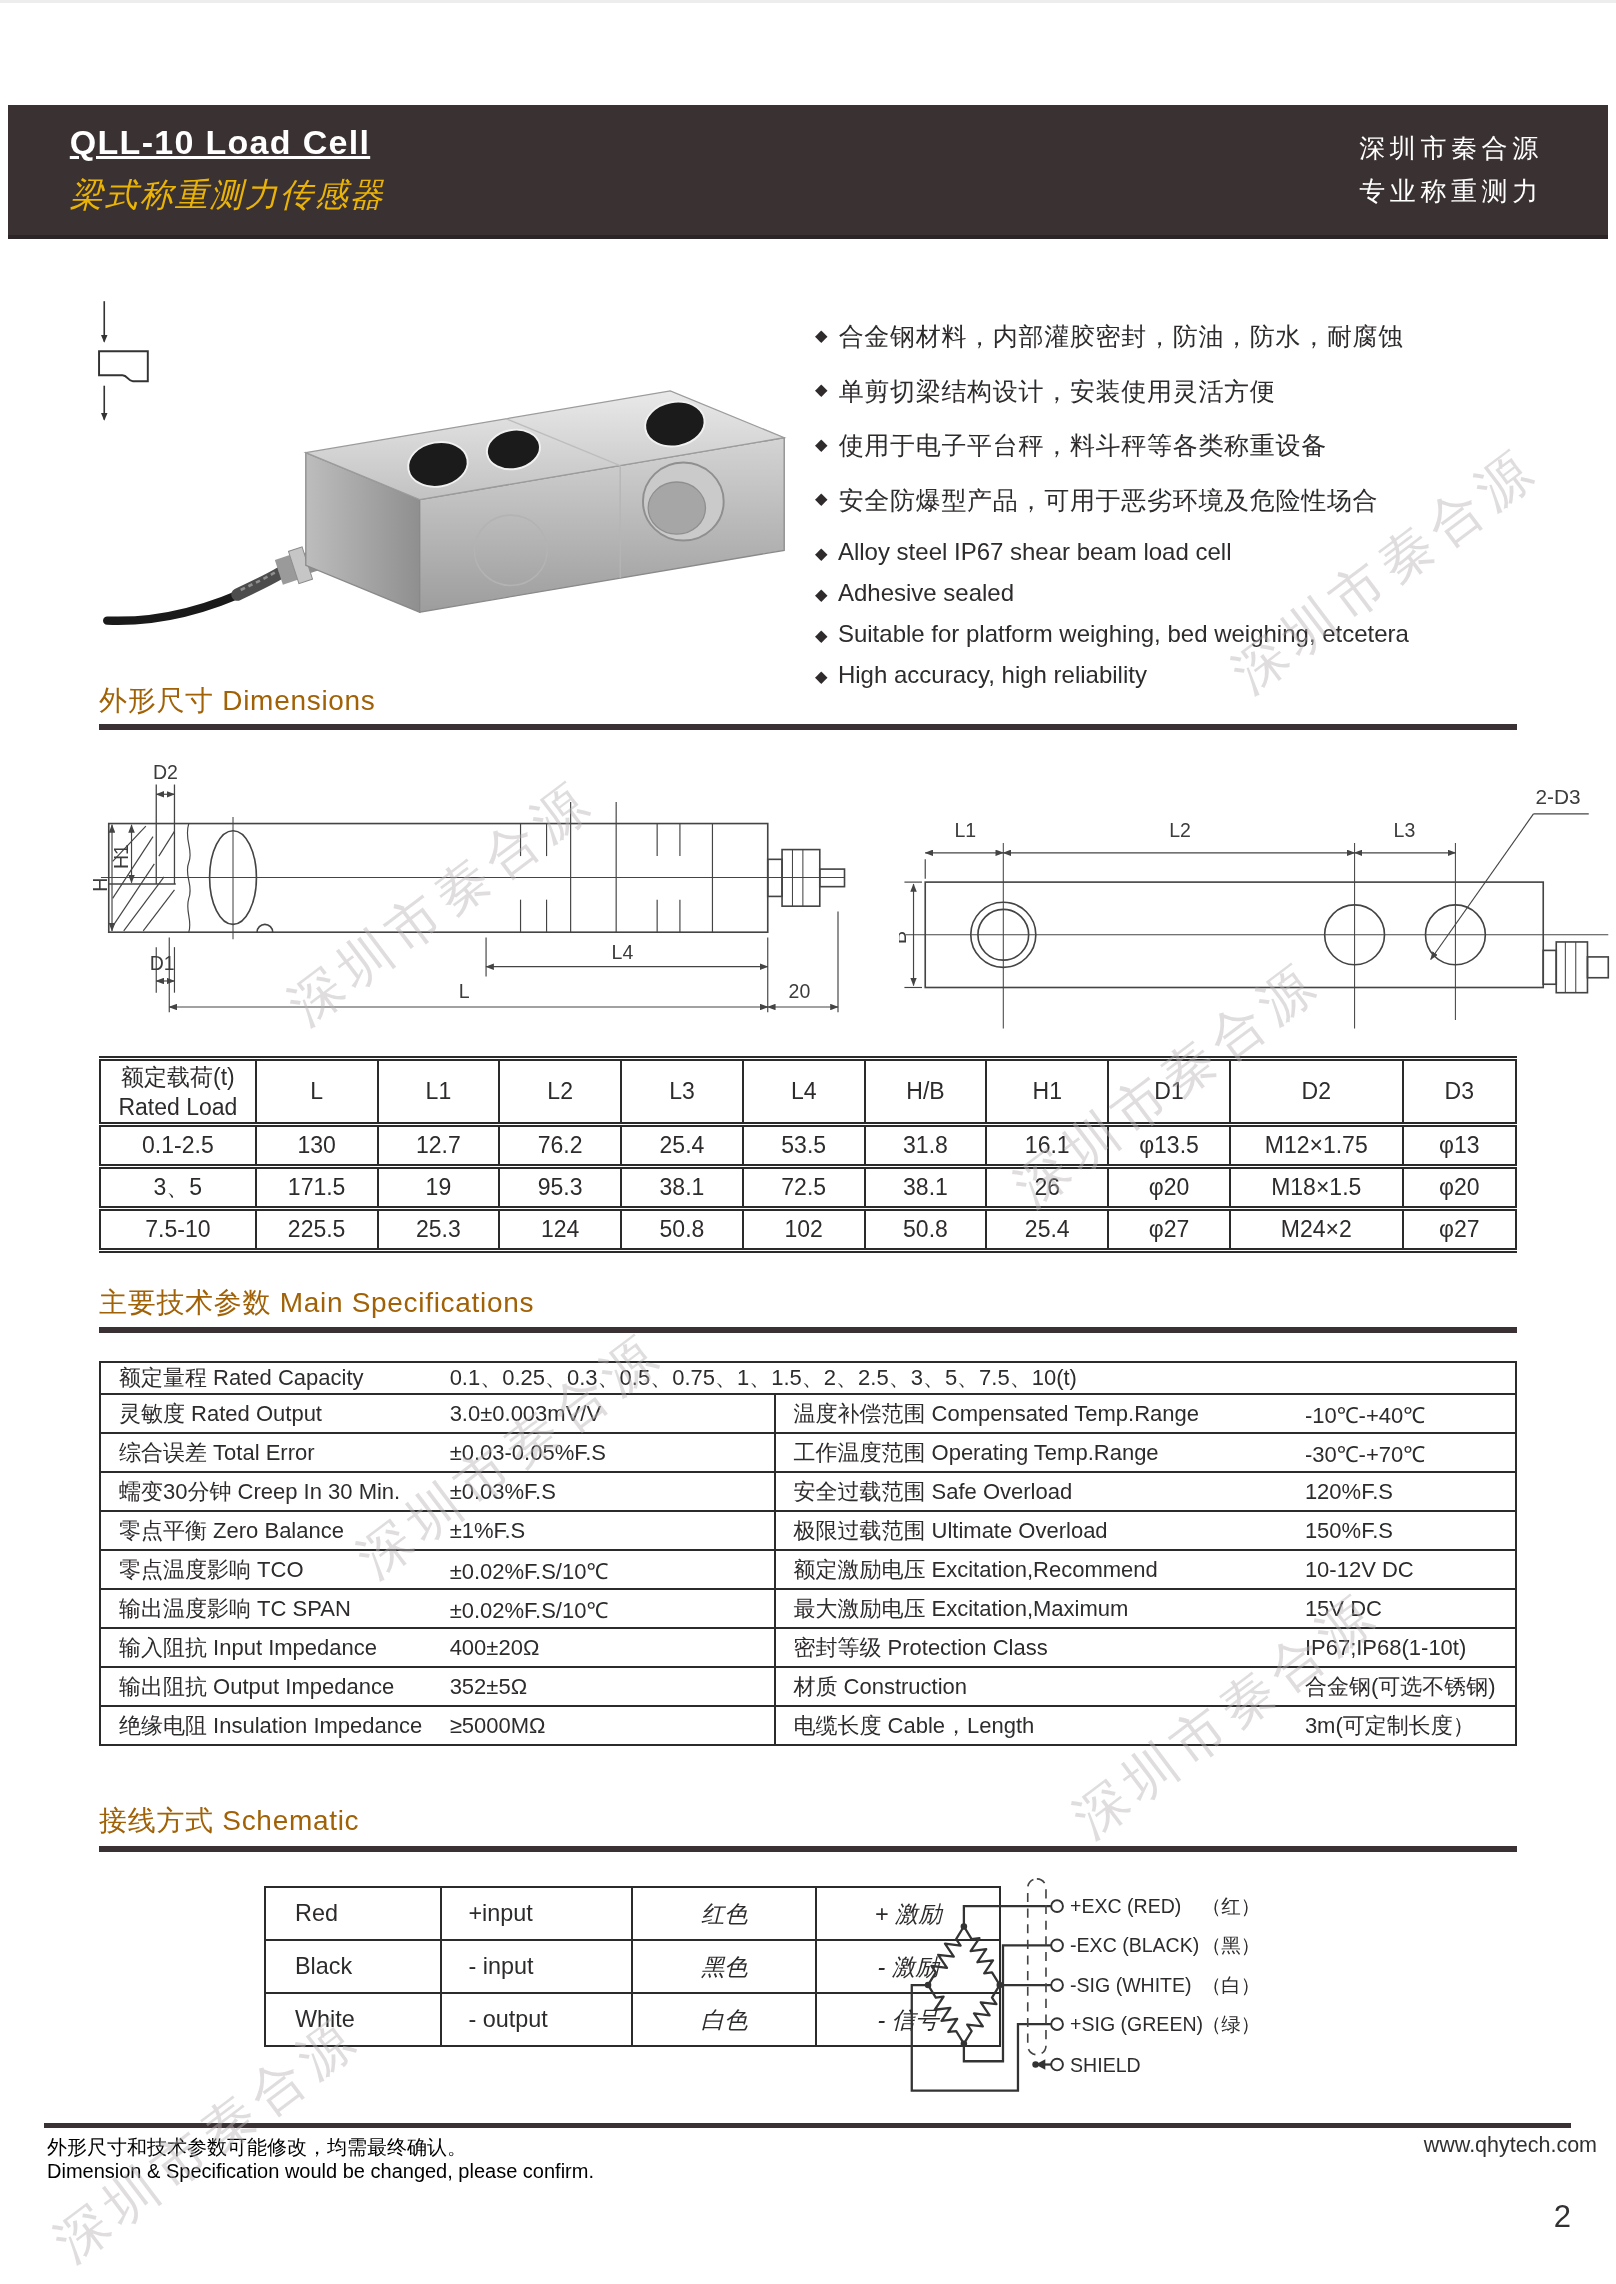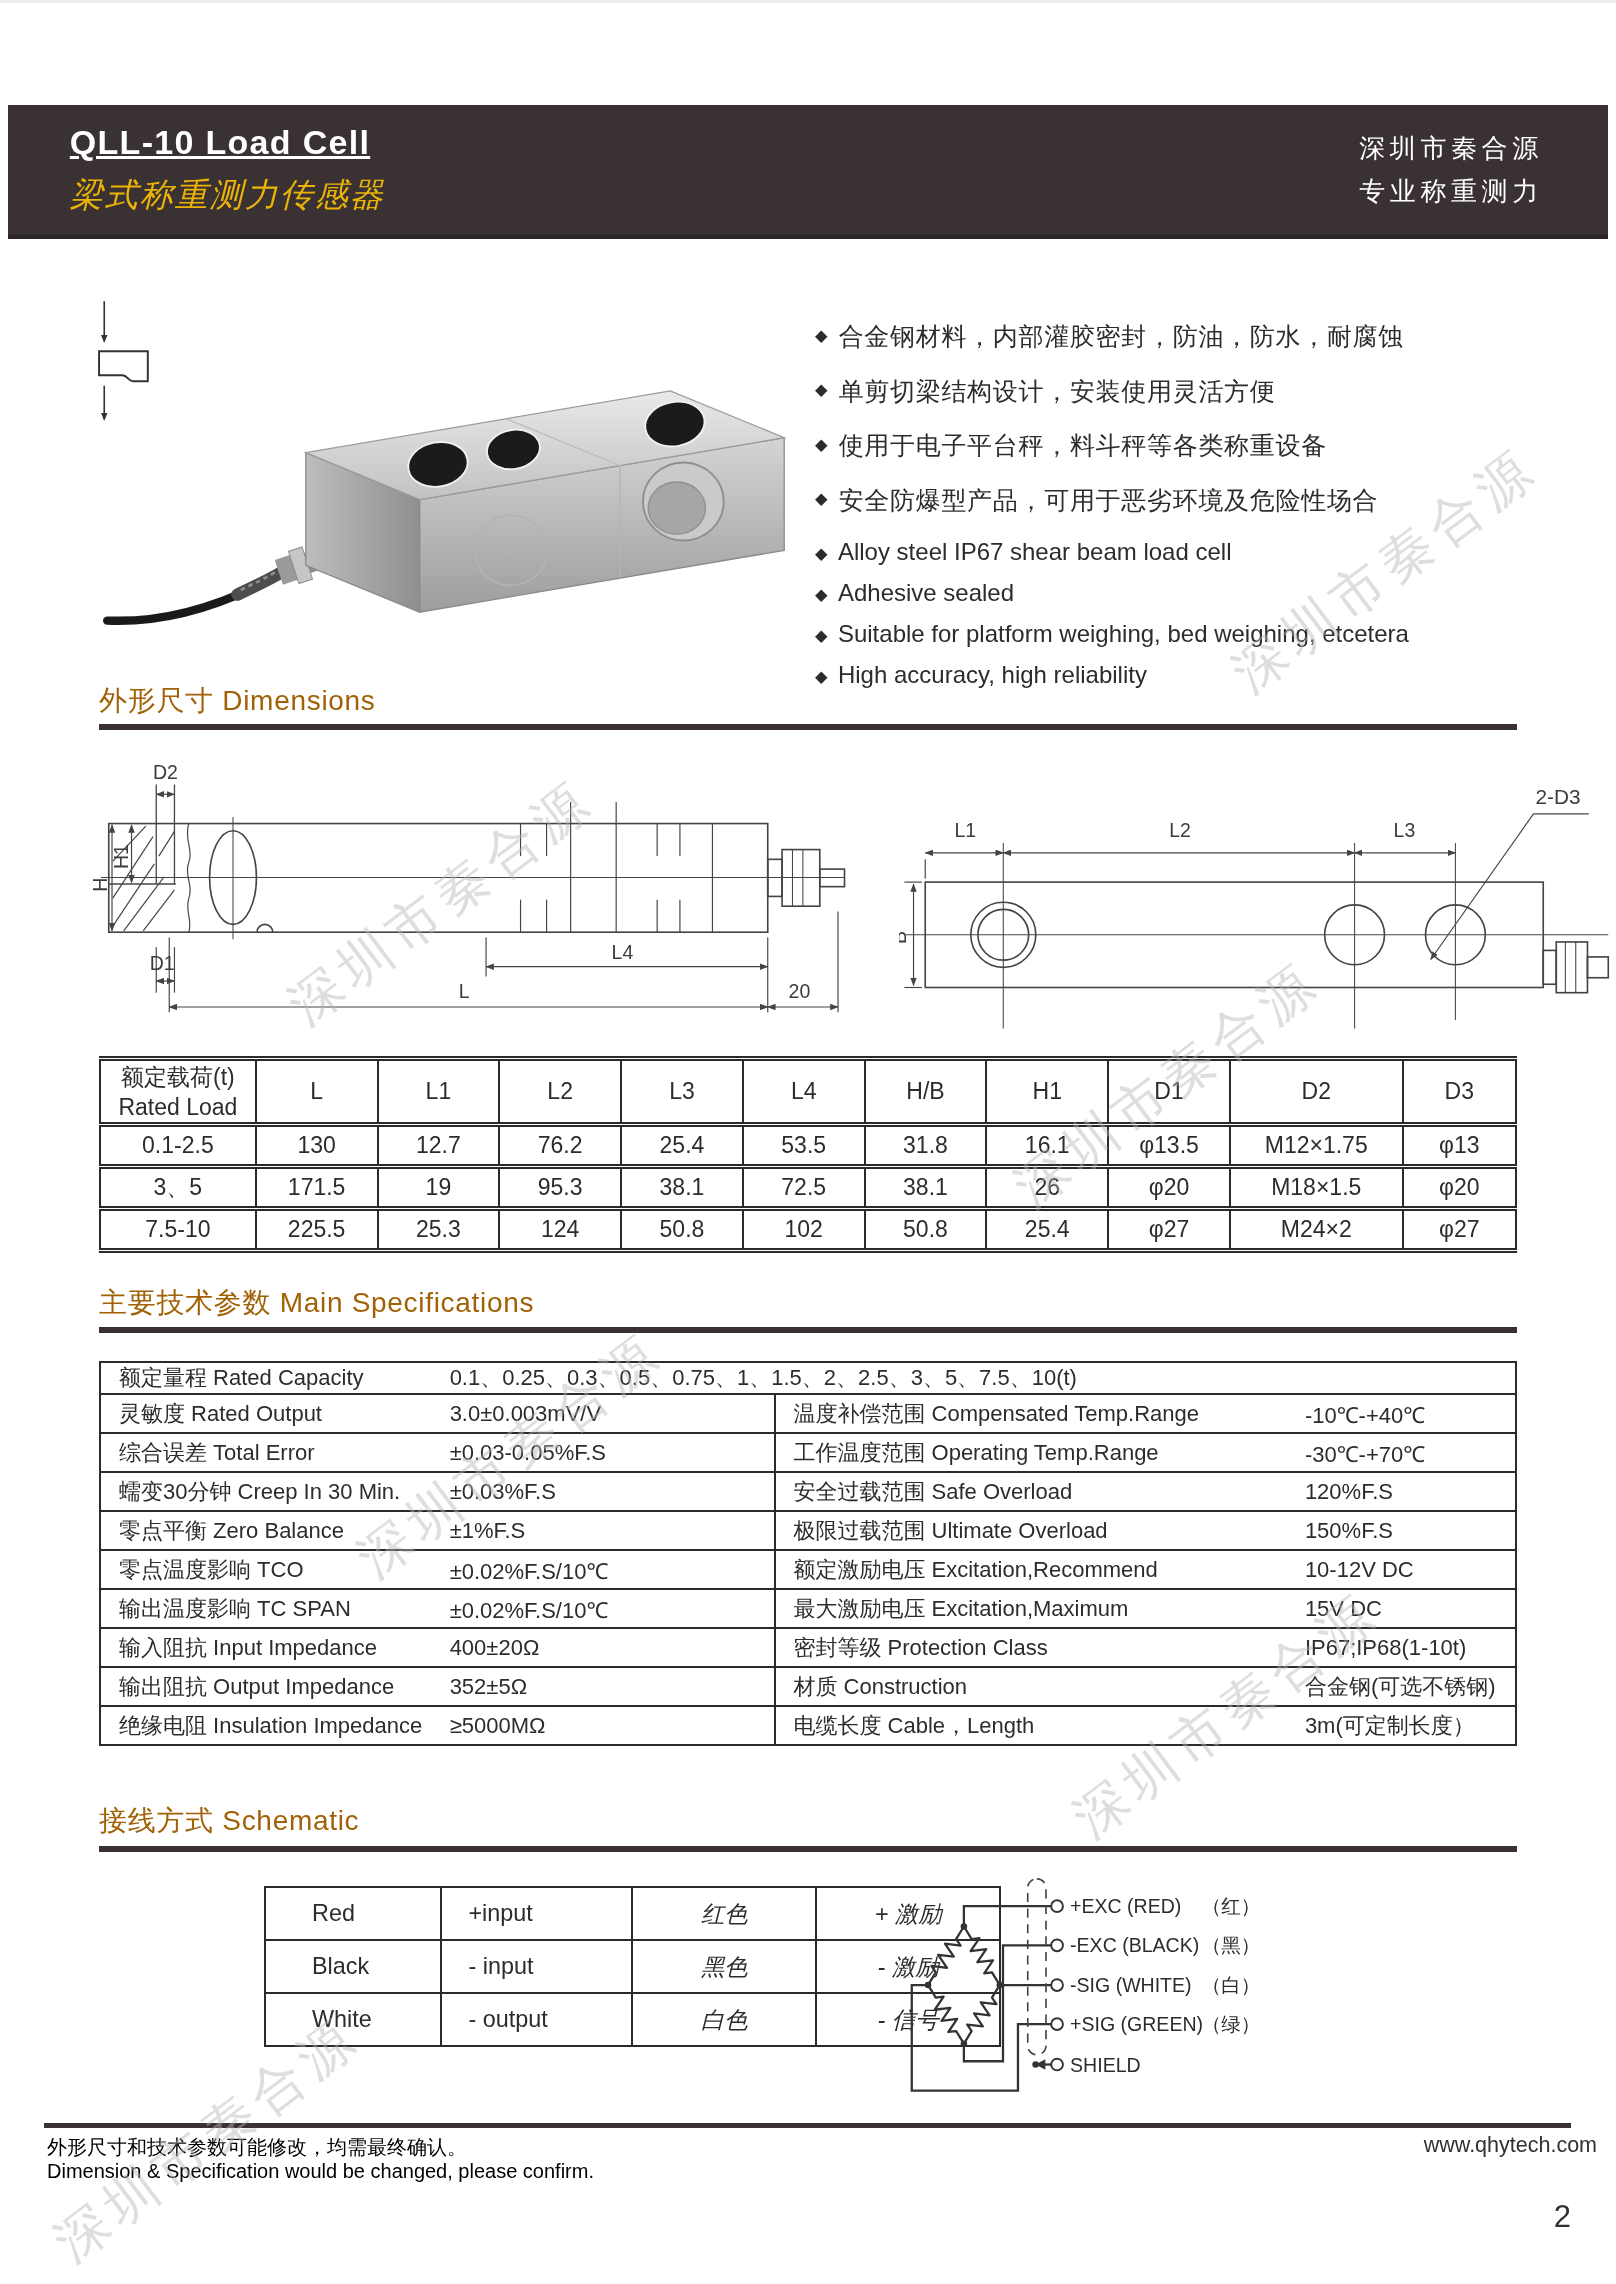--- a/index.html
+++ b/index.html
@@ -53,21 +53,21 @@
   .spec-table td { border-top:2px solid #2b2b2b; height:39px; }
   .spec-table tr.cap td { border-top:none; height:28px; }
   .spec-table td.sl { padding-left:18px; }
   .spec-table td.rl { border-left:2px solid #2b2b2b; padding-left:17px; }
   .spec-table td.sv, .spec-table td.rv { padding-left:1.3px; }
 
   
   .wire-table { border-collapse:collapse; table-layout:fixed; width:737px; background:#fff;
                 font-size:23.4px; color:#2e2b2c; border:2.6px solid #2b2b2b; }
   .wire-table td { border:2px solid #2b2b2b; height:53px; }
-  .wire-table td.w1 { padding-left:46px;margin-top:44px; }
+  .wire-table td.w1 { padding-left:29px;margin-top:44px; }
   .wire-table td.w2 { padding-left:26px; }
   .wire-table td.wc { text-align:center;font-style:italic; }
 
   
   .ft-rule { left:44px; top:2123px; width:1527px; height:5.2px; background:#3a3134; }
   .ft-note { font-size:20px; color:#000000; }
   .ft-site { font-size:21.5px; color:#323032; text-align:right; }
   .ft-page { font-size:31px; color:#323032; text-align:right; }
 </style>
 </head>

